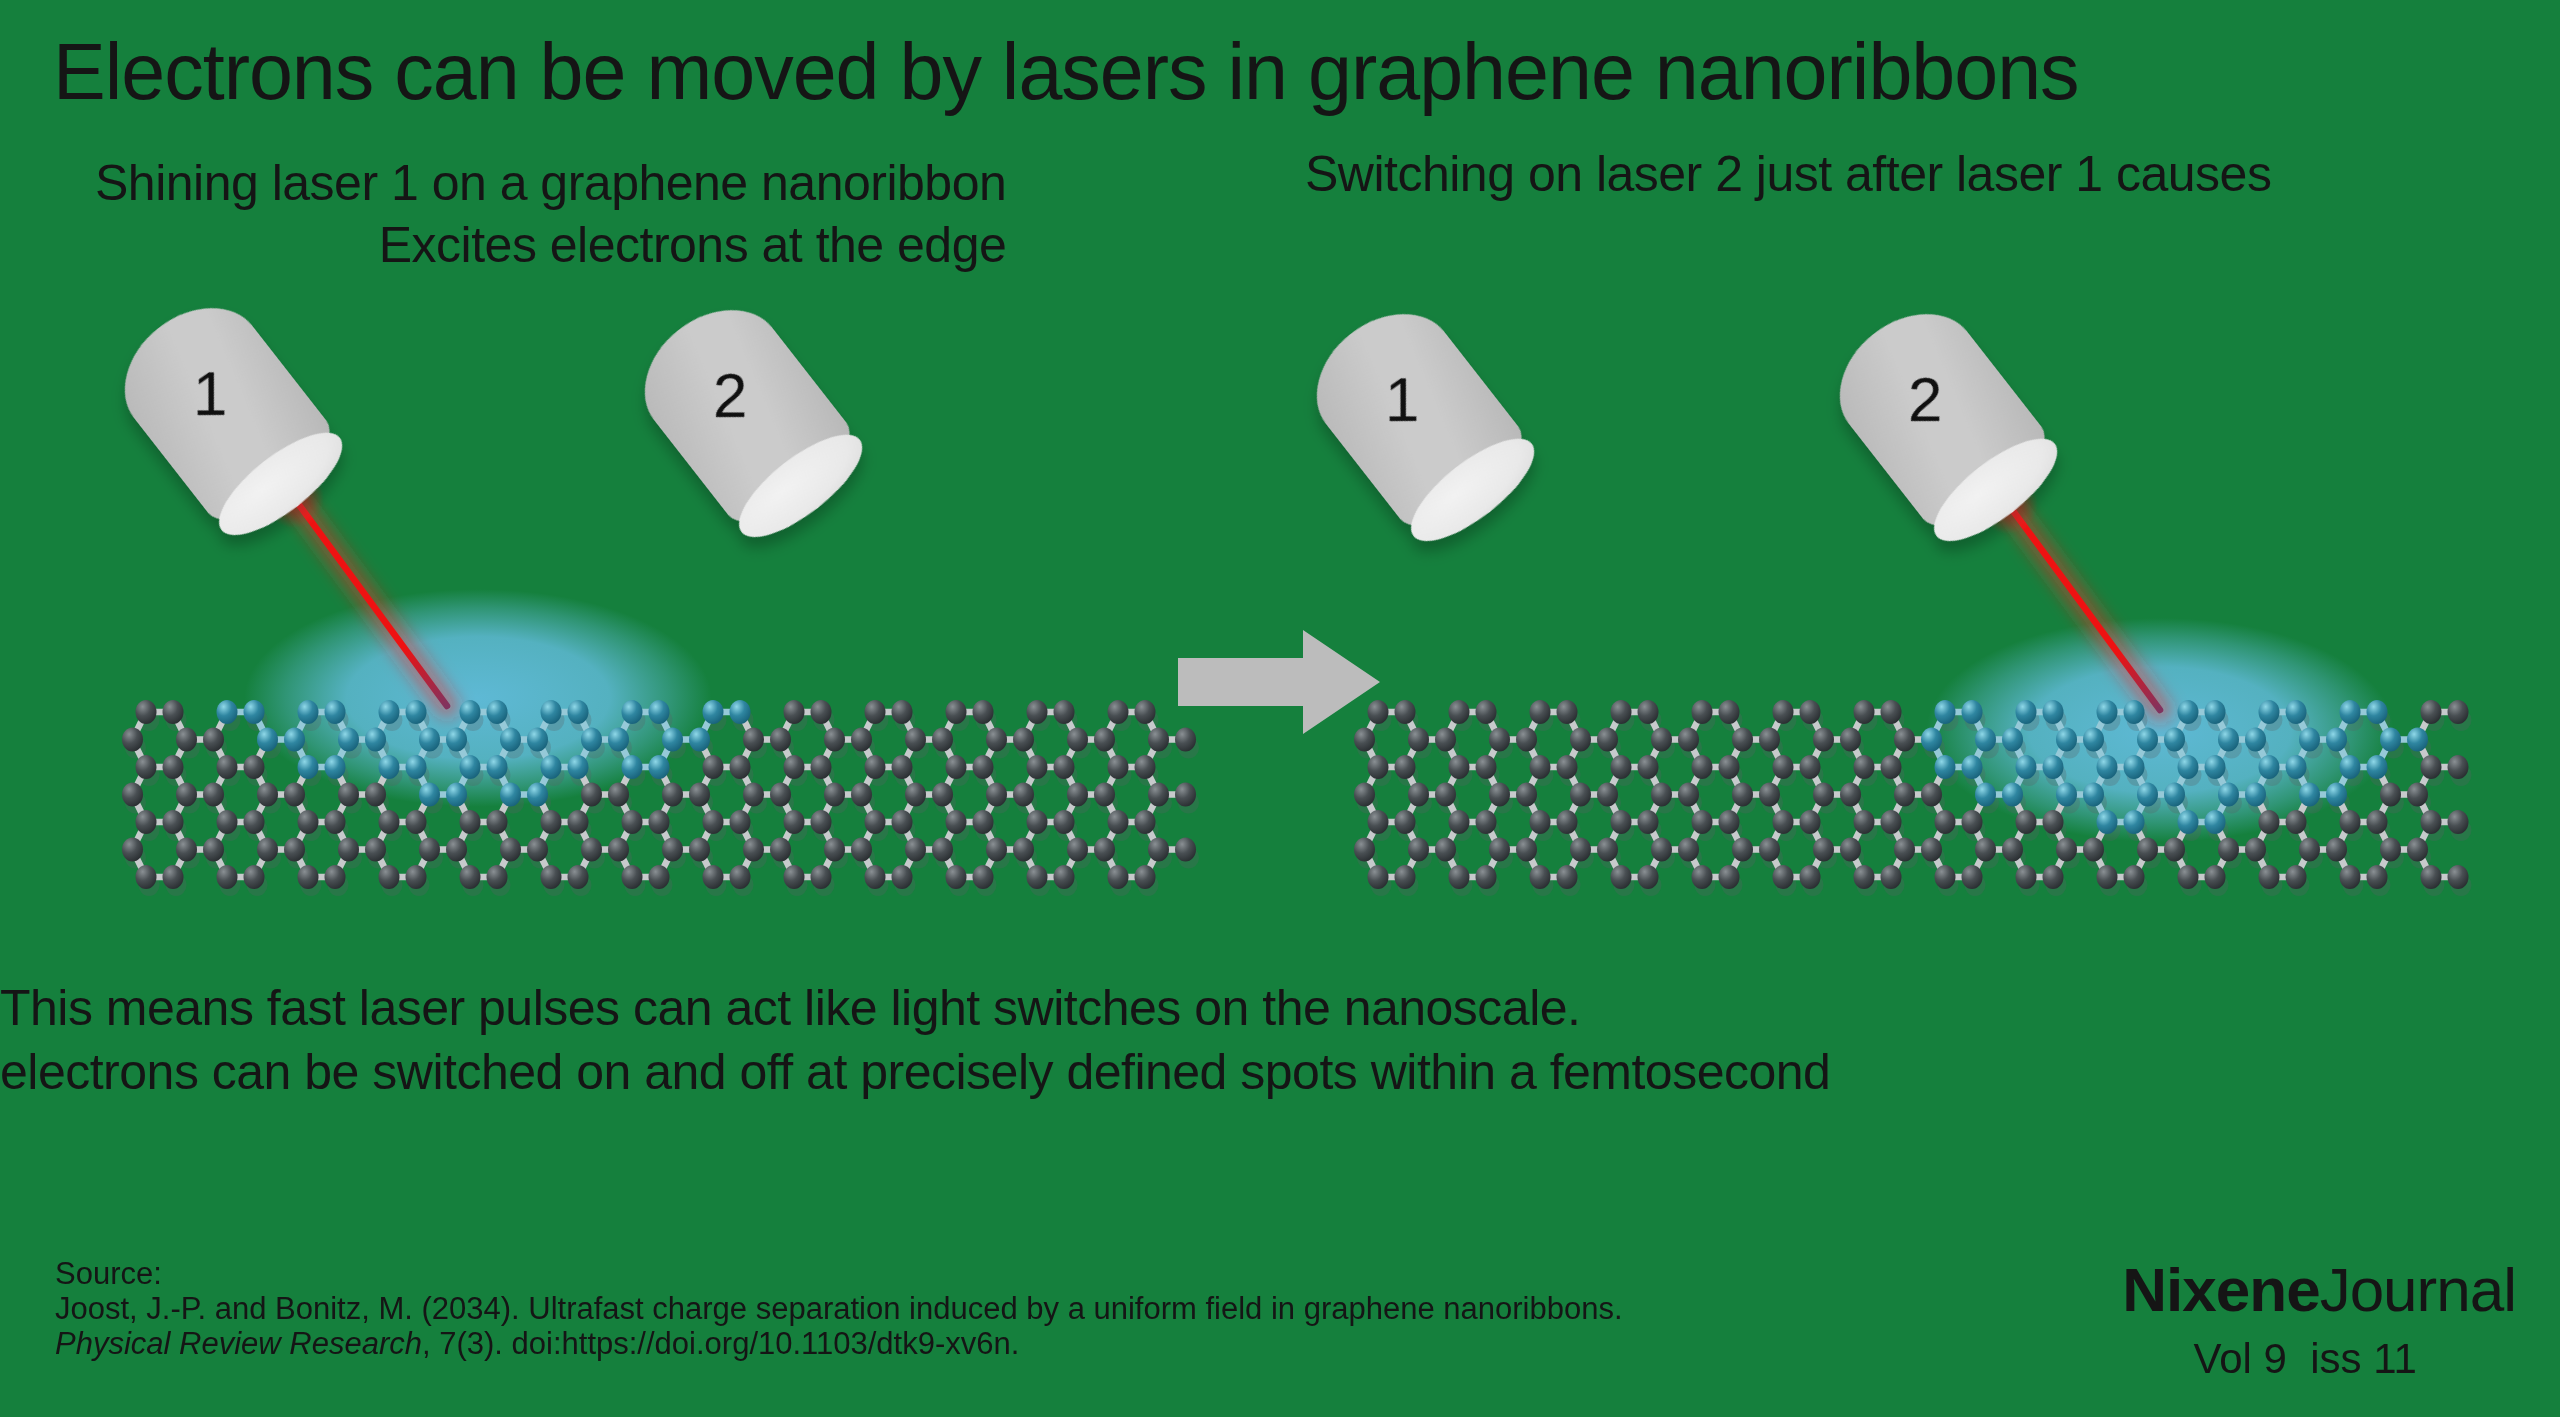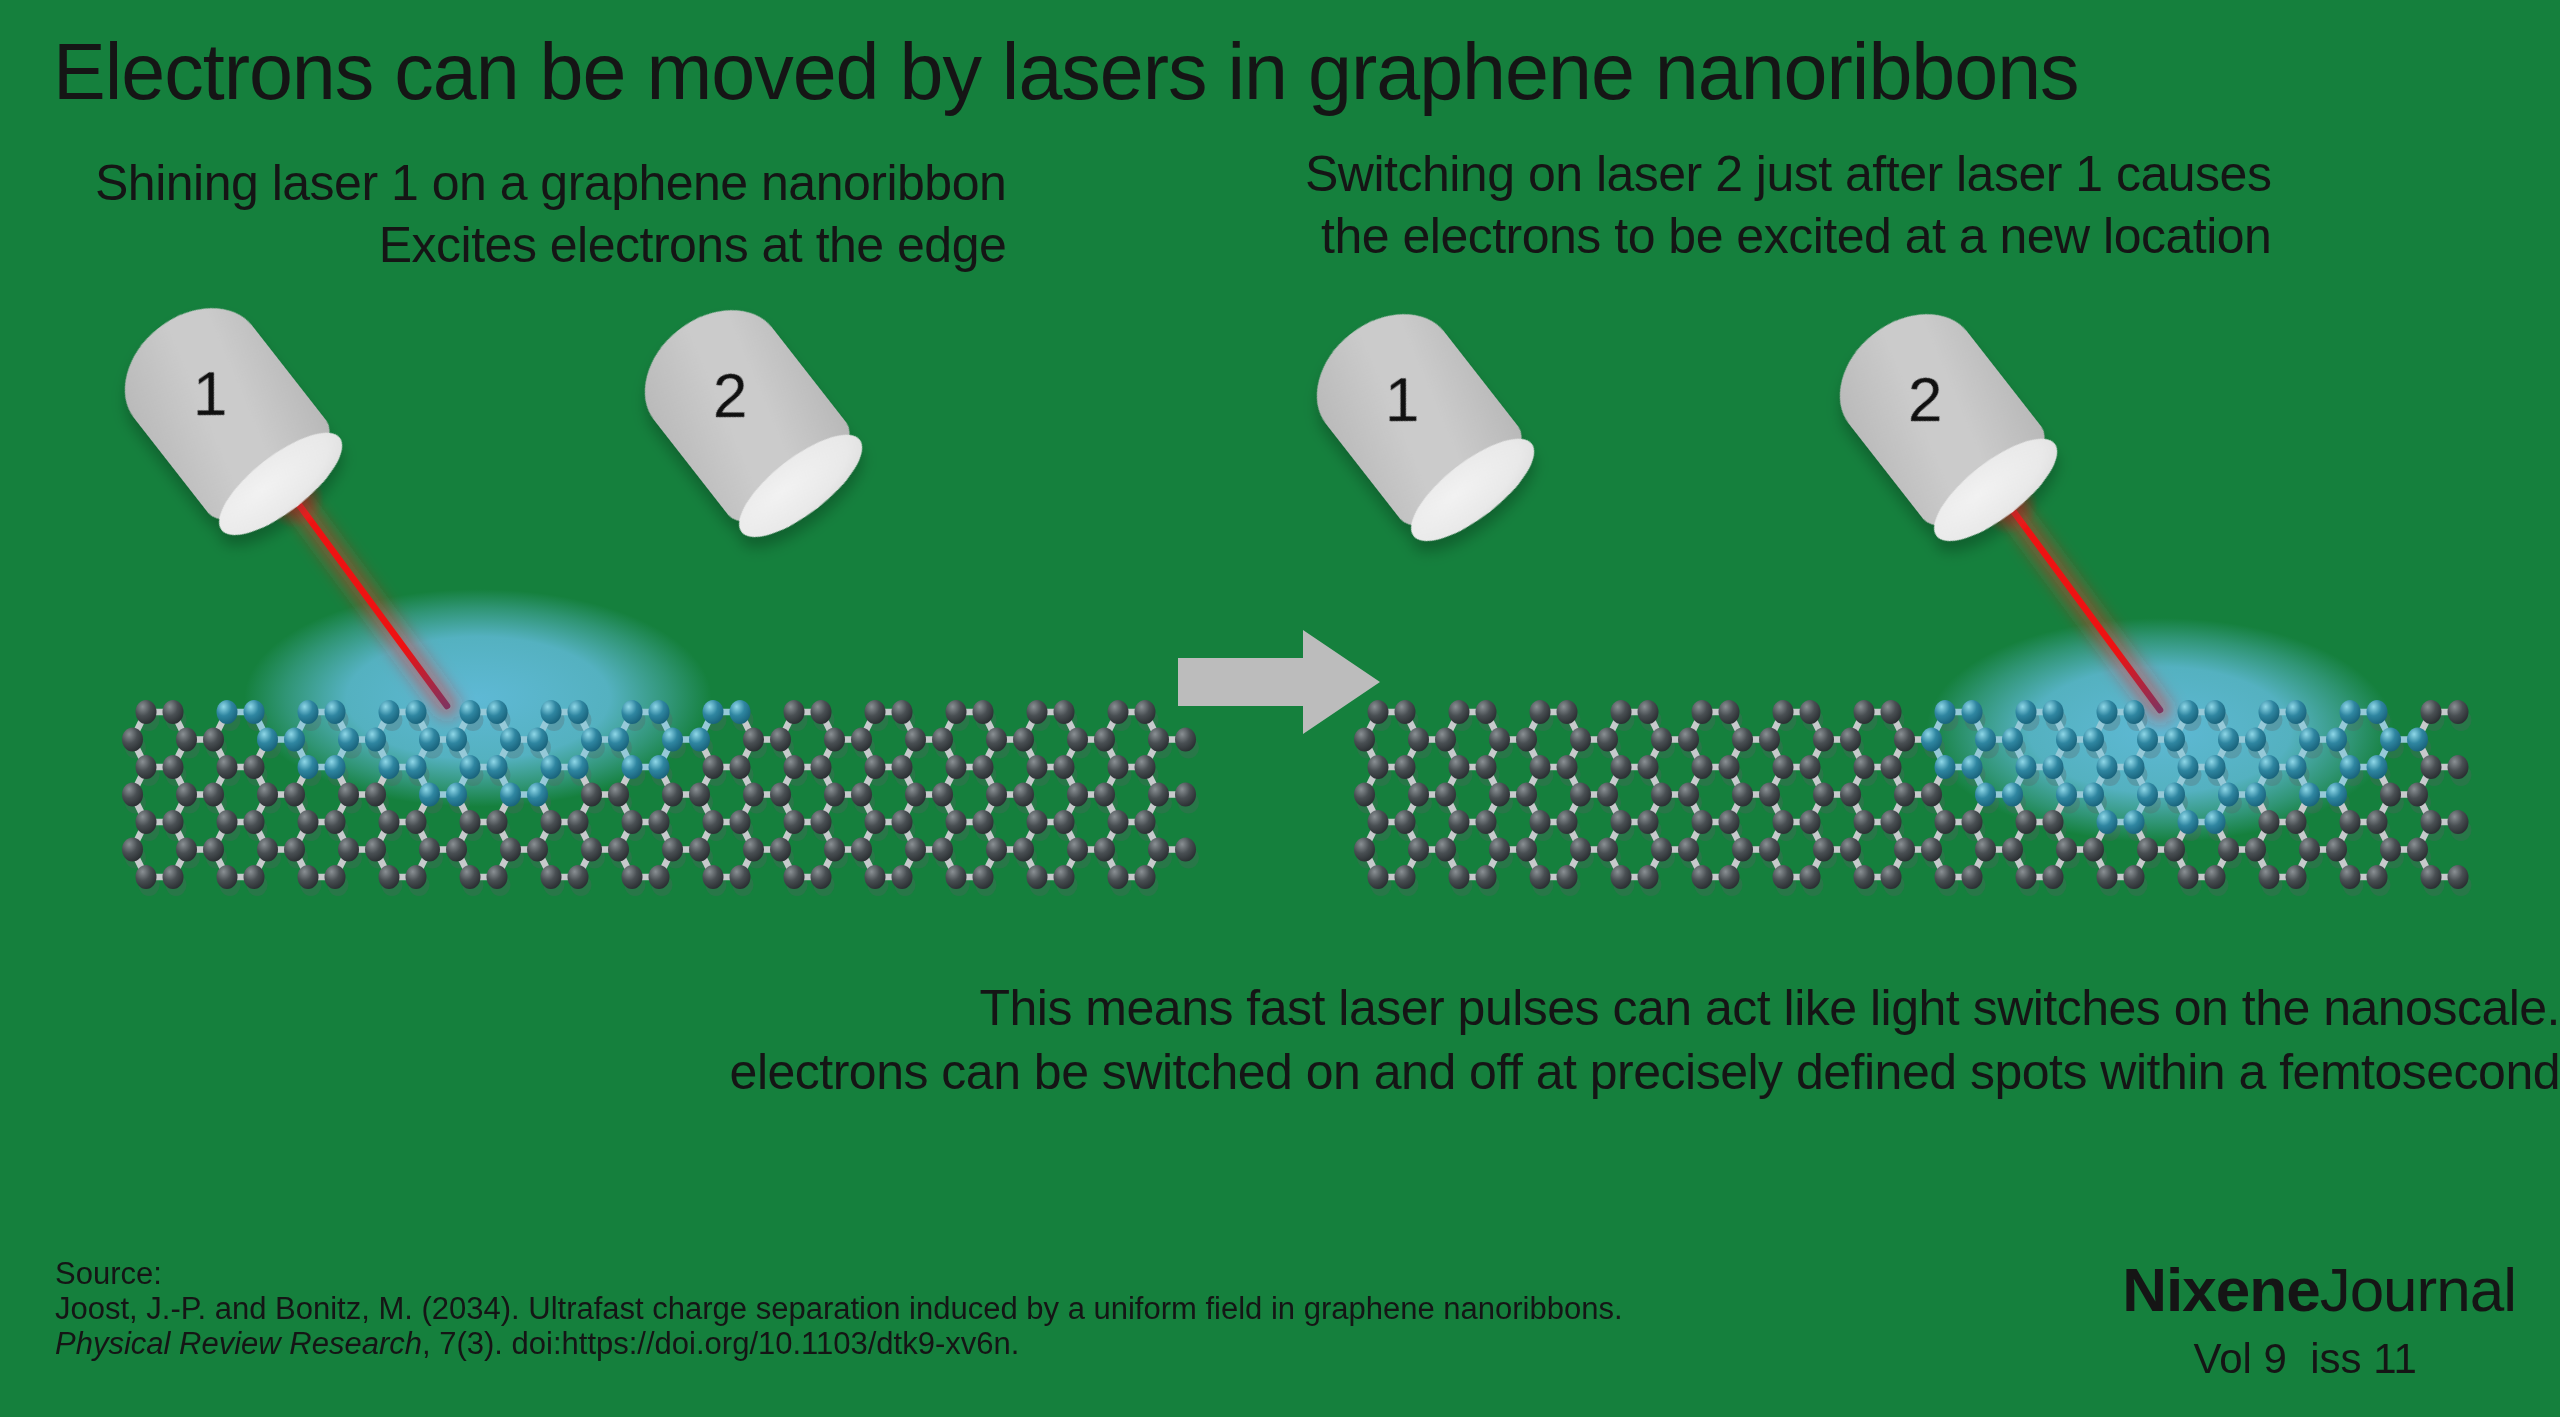--- a/index.html
+++ b/index.html
@@ -3,21 +3,21 @@
 <meta charset="utf-8">
 <style>
   html,body{margin:0;padding:0;background:#ffffff;}
   #canvas{position:relative;width:2560px;height:1417px;background:#15803d;overflow:hidden;
           font-family:"Liberation Sans",sans-serif;color:#151515;}
   .abs{position:absolute;}
   #title{left:53px;top:26px;font-size:79px;letter-spacing:-1px;white-space:nowrap;z-index:6;}
   .caption{font-size:50px;line-height:62px;letter-spacing:-0.5px;z-index:6;text-align:right;}
   #cap-left{left:95px;top:152px;}
   #cap-right{left:1305px;top:143px;}
-  #conclusion{left:0;right:0;top:976px;text-align:right;font-size:50px;line-height:64px;letter-spacing:-0.5px;z-index:6;}
+  #conclusion{left:0;right:0;top:976px;text-align:left;font-size:50px;line-height:64px;letter-spacing:-0.5px;z-index:6;}
   #source{left:55px;top:1256px;font-size:31px;line-height:35px;z-index:6;}
   #source .italic{font-style:italic;}
   #brand{right:44px;top:1254px;text-align:center;z-index:6;}
   #brand-name{font-size:62px;letter-spacing:-1px;margin-left:28px;}
   #brand-name b{font-weight:700;}
   #brand-issue{font-size:42px;margin-top:10px;white-space:pre;}
   .blob{position:absolute;z-index:1;}
   #scene{position:absolute;left:0;top:0;z-index:2;}
   .laser{position:absolute;width:150px;height:225px;transform:rotate(-38deg);z-index:3;
          filter:drop-shadow(-6px 9px 7px rgba(0,0,0,0.24));}
@@ -34,21 +34,20 @@
 
   <div class="abs" id="title">Electrons can be moved by lasers in graphene nanoribbons</div>
 
   <div class="abs caption" id="cap-left">
     <div>Shining laser 1 on a graphene nanoribbon</div>
     <div>Excites electrons at the edge</div>
   </div>
 
   <div class="abs caption" id="cap-right">
     <div>Switching on laser 2 just after laser 1 causes</div>
-    <div>the electrons to be excited at a new location</div>
   </div>
 
   <svg id="scene" width="2560" height="1417" viewBox="0 0 2560 1417">
       <defs>
         <radialGradient id="atom-dark" cx="0.34" cy="0.28" r="0.85">
           <stop offset="0%" stop-color="#8a9094"></stop>
           <stop offset="45%" stop-color="#494f53"></stop>
           <stop offset="100%" stop-color="#222629"></stop>
         </radialGradient>
         <radialGradient id="atom-teal" cx="0.34" cy="0.28" r="0.85">

